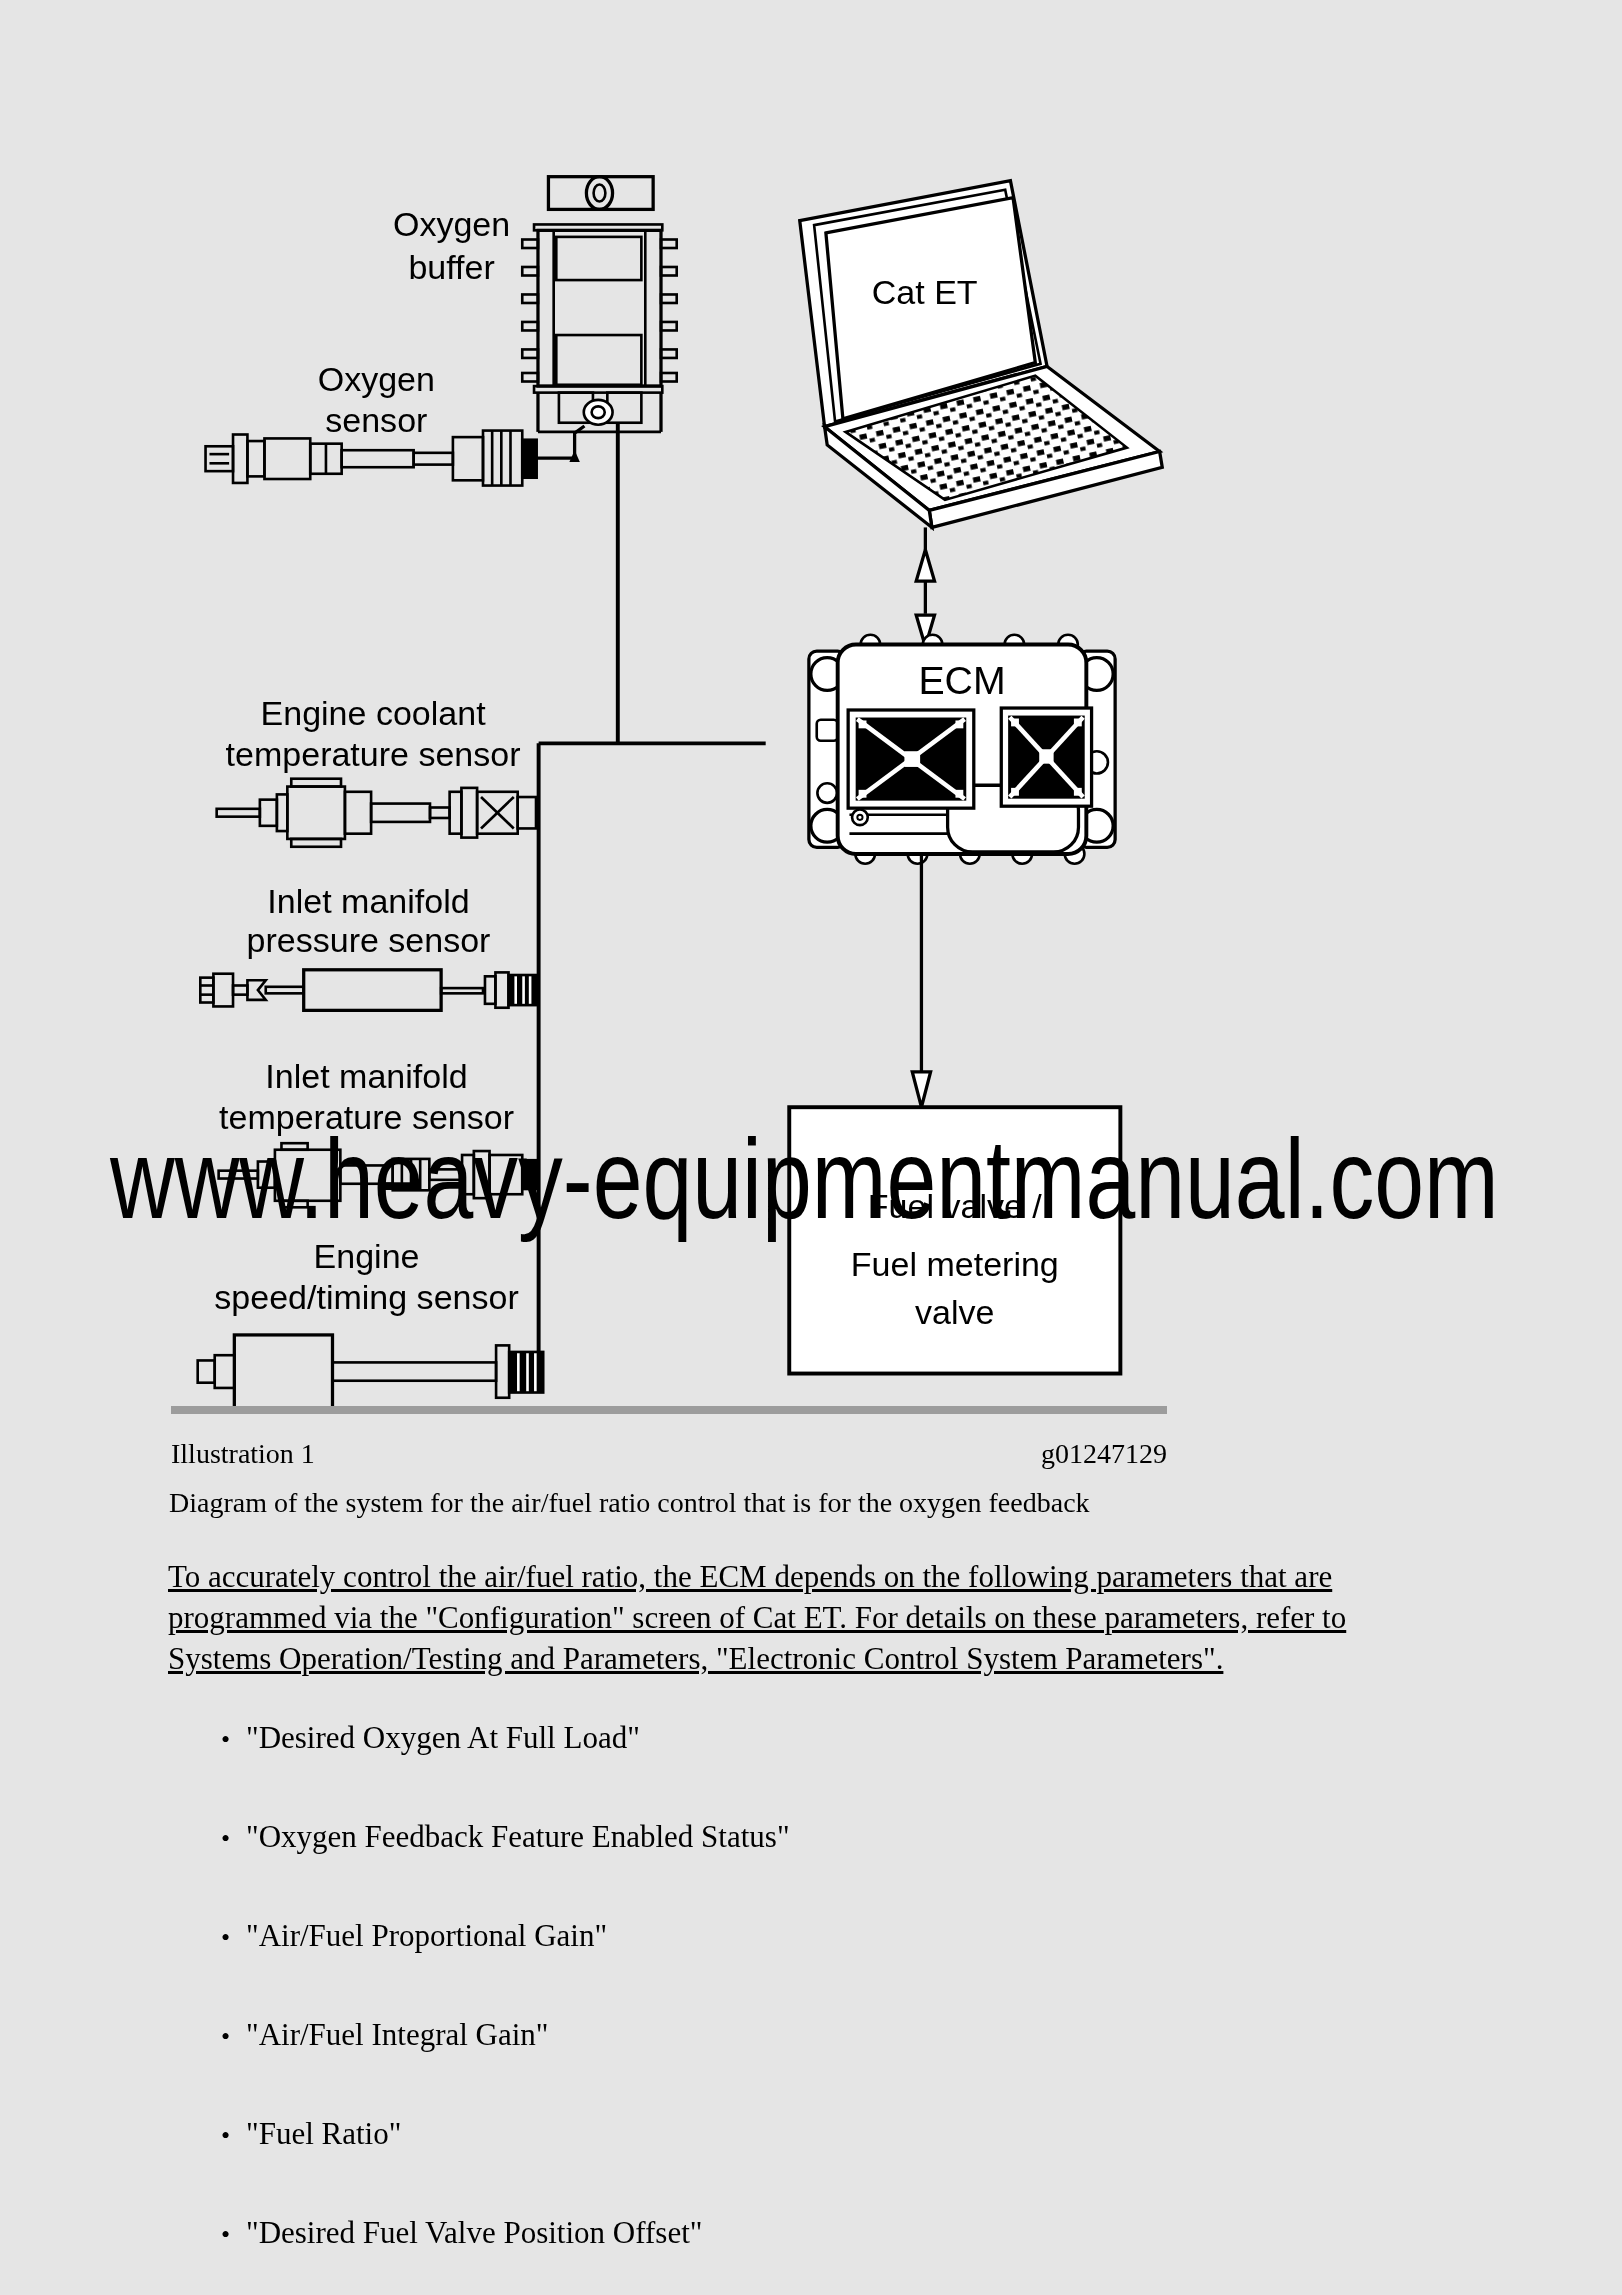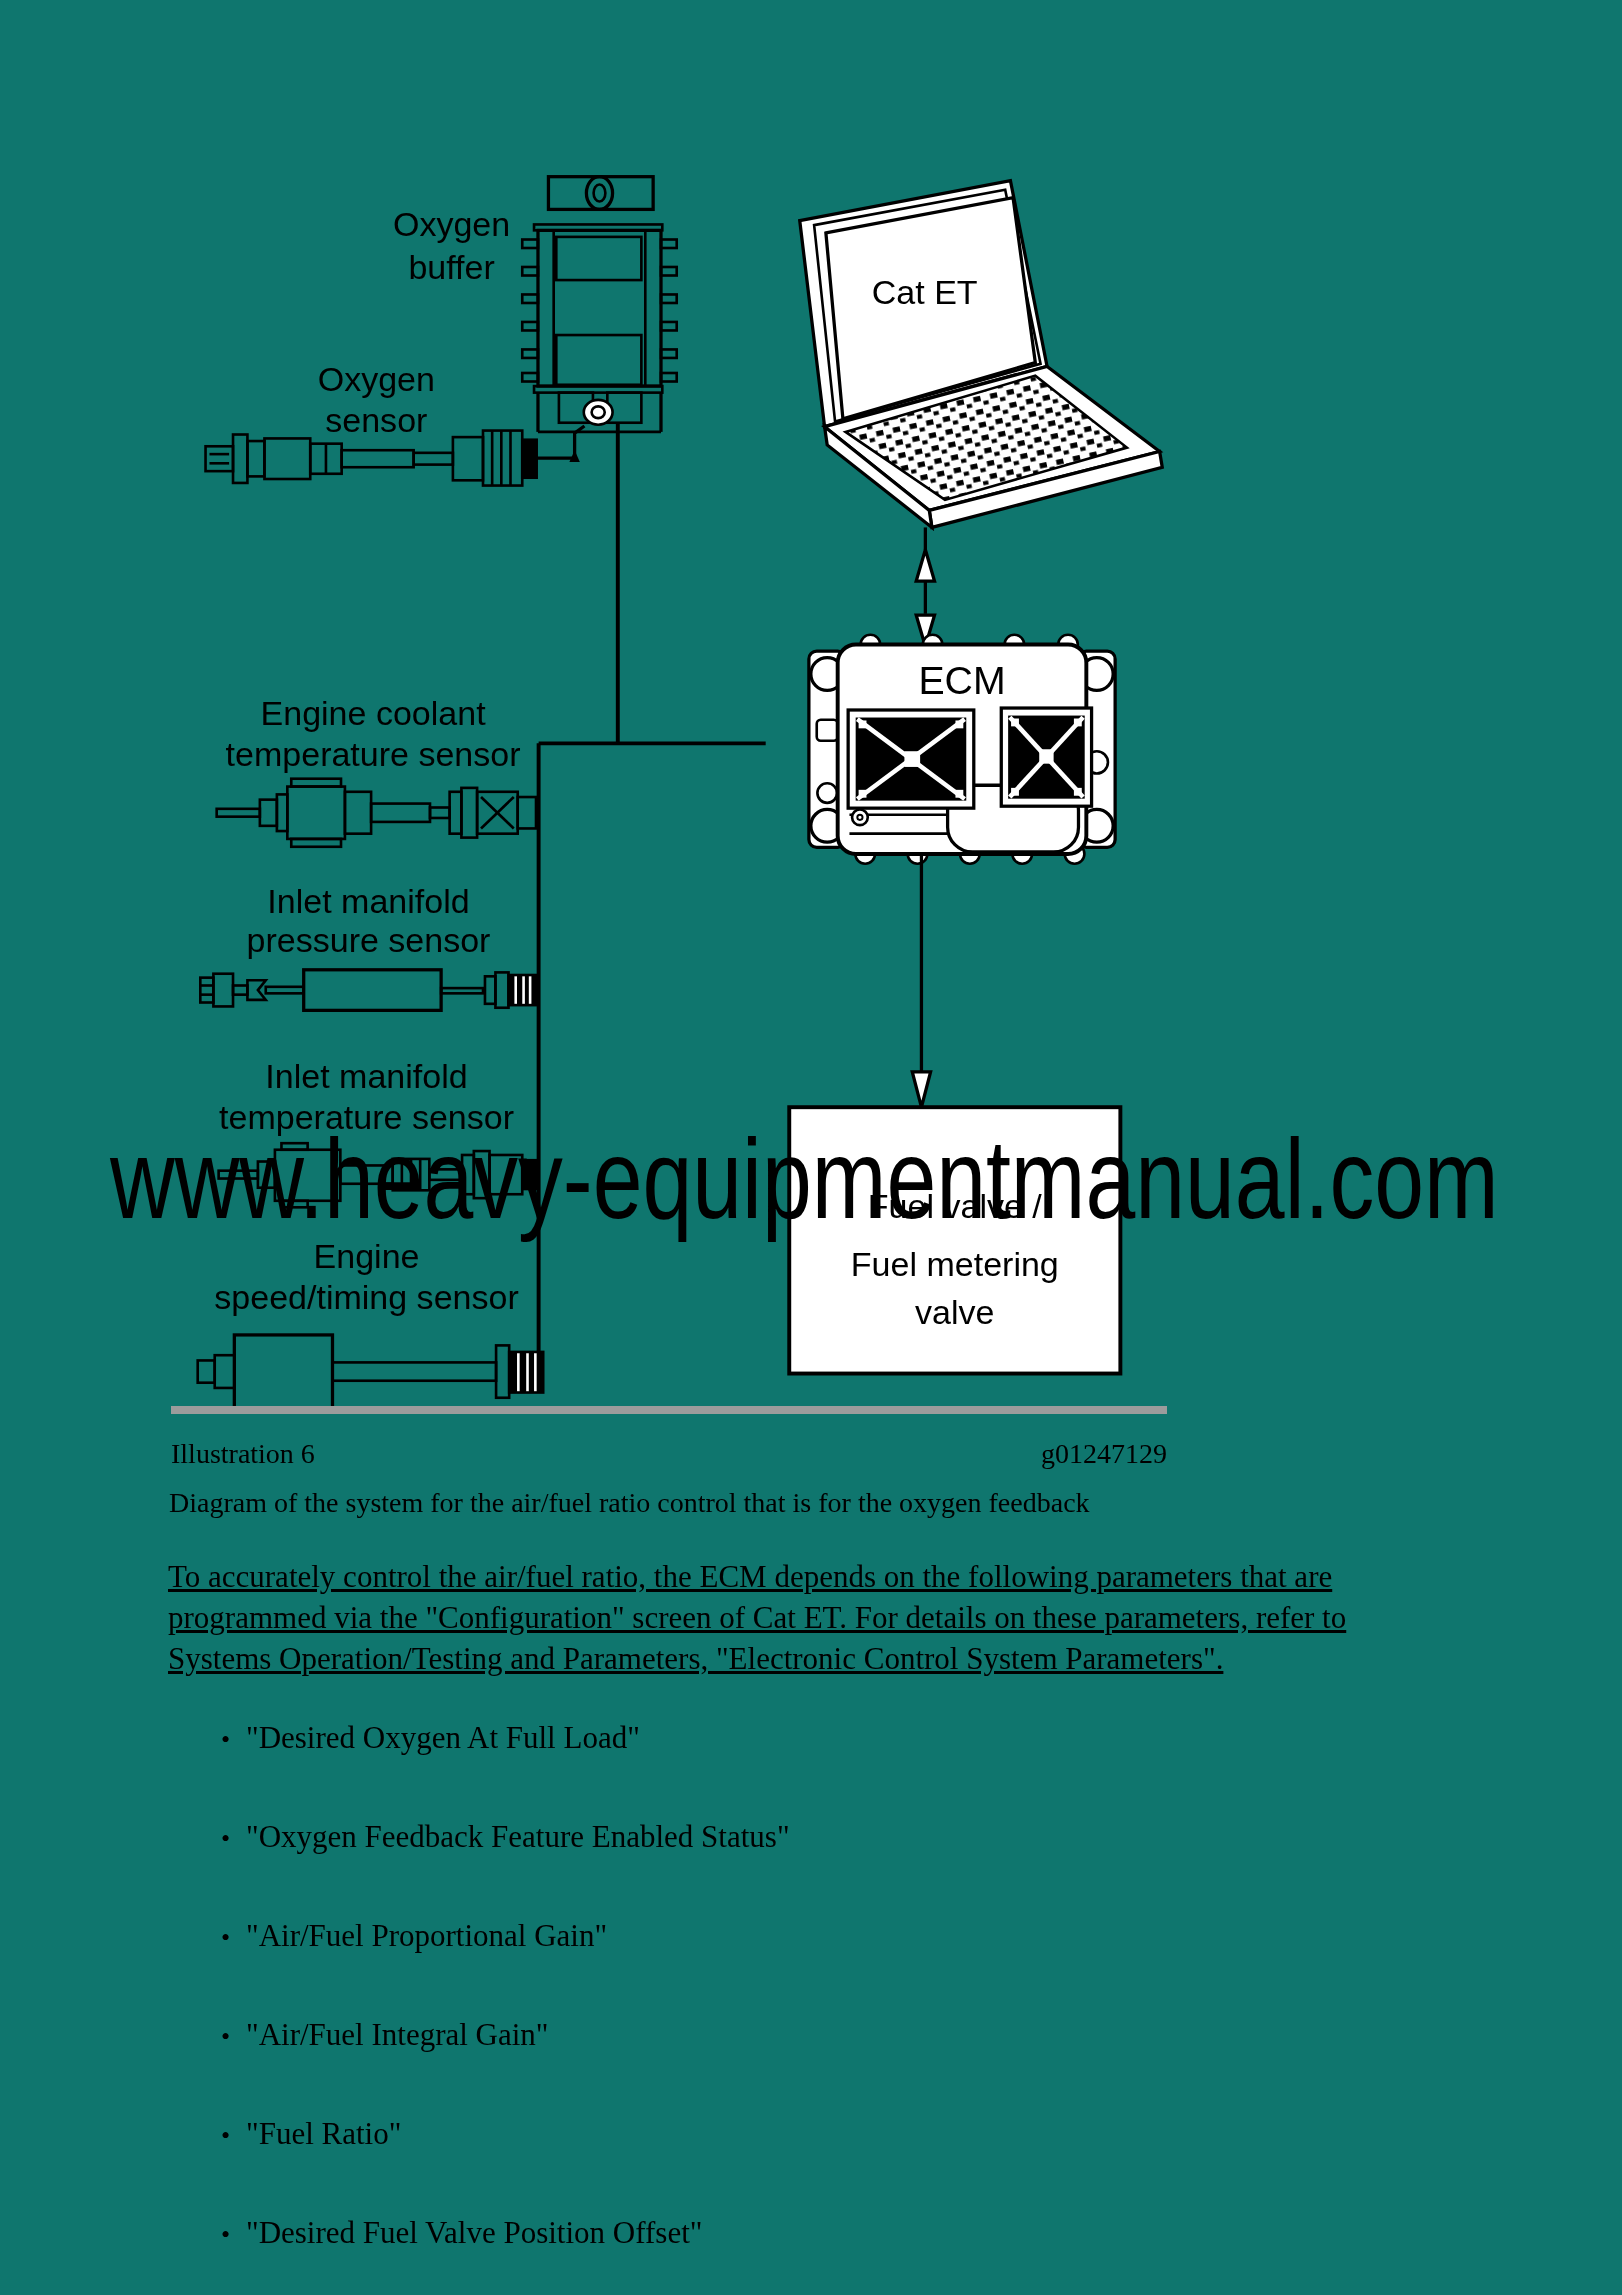--- a/index.html
+++ b/index.html
@@ -1,16 +1,16 @@
 <!DOCTYPE html>
 <html style="font-size:10.5px"><head>
 <meta charset="utf-8">
 <style>
   html,body{margin:0;padding:0;background:#fff;}
-  .page{position:relative;width:1623px;height:2295px;background:#0f766e;overflow:hidden;
+  .page{position:relative;width:1623px;height:2295px;background:#e5e5e5;overflow:hidden;
         font-family:"Liberation Serif",serif;color:#000;}
   svg text{font-family:"Liberation Sans",sans-serif;fill:#000;}
   .divider{position:absolute;left:171px;top:1406px;width:996px;height:7.9px;background:#9c9c9c;}
   .figrow{position:absolute;left:171px;top:1438px;width:996px;display:flex;
           justify-content:space-between;font-size:28px;}
   .caption{position:absolute;left:169px;top:1487px;width:1243px;font-size:28px;}
   .para{position:absolute;left:168px;top:1556px;width:1309px;font-size:31px;line-height:41px;text-decoration:underline;}
   .bullets{position:absolute;left:221px;top:1720px;width:1112px;font-size:31px;}
   .li{display:flex;align-items:baseline;margin-bottom:62px;line-height:35px;}
   .li .dot{width:25px;font-size:26px;}
@@ -255,21 +255,21 @@
       <text x="1459" y="1950">Fuel metering</text>
       <text x="1459" y="2024">valve</text>
     </g>
 
     <text x="168" y="1862" font-size="172" textLength="2122" lengthAdjust="spacingAndGlyphs" fill="#fa0202">www.heavy-equipmentmanual.com</text>
   </svg>
 
   <div class="divider"></div>
 
   <div class="figrow">
-    <span>Illustration 6</span>
+    <span>Illustration 1</span>
     <span>g01247129</span>
   </div>
 
   <div class="caption">Diagram of the system for the air/fuel ratio control that is for the oxygen feedback</div>
 
   <div class="para">
     <div>To accurately control the air/fuel ratio, the ECM depends on the following parameters that are</div>
     <div>programmed via the "Configuration" screen of Cat ET. For details on these parameters, refer to</div>
     <div>Systems Operation/Testing and Parameters, "Electronic Control System Parameters".</div>
   </div>

